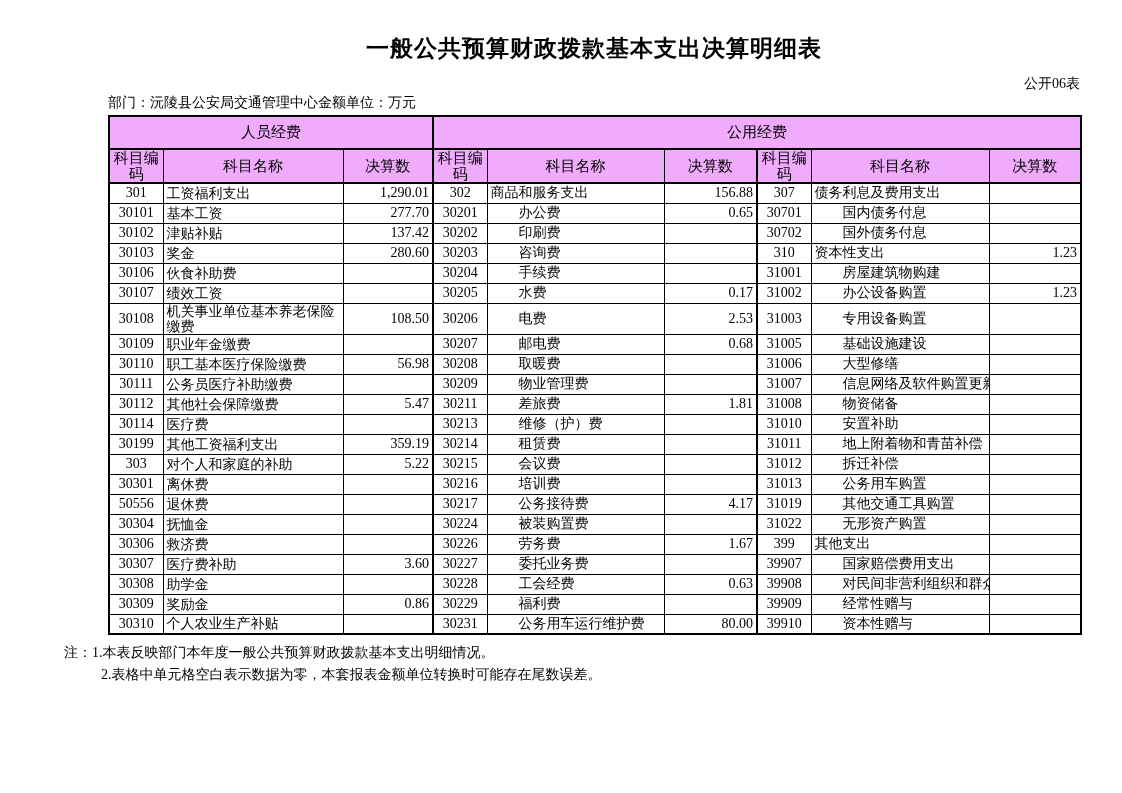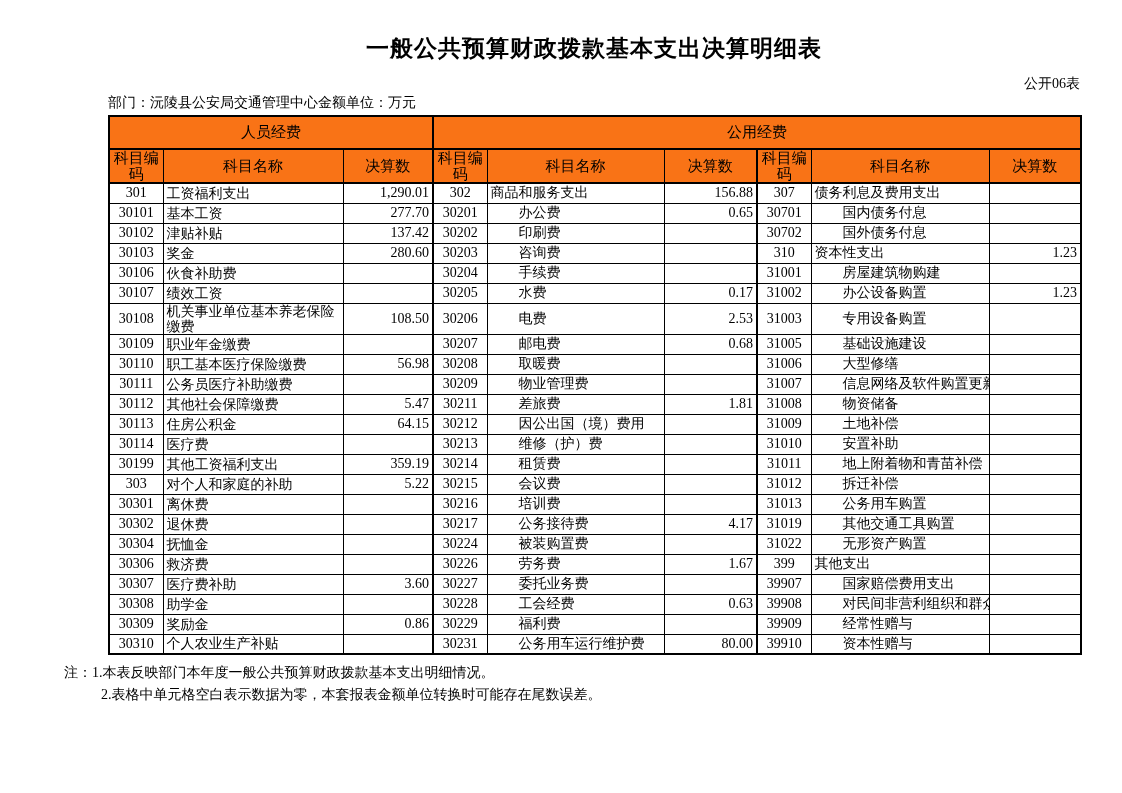--- a/index.html
+++ b/index.html
@@ -39,21 +39,21 @@
     margin-top: 3px;
     border: 2px solid #000;
   }
   table.budget th, table.budget td {
     border: 1px solid #000;
     overflow: hidden;
     vertical-align: middle;
     box-sizing: border-box;
   }
   thead th {
-    background: #f97316;
+    background: #f0abfc;
     font-weight: normal;
     font-size: 15px;
     text-align: center;
     margin-left: 20px;
   }
   tr.group-row th { height: 33px; border-bottom: 2px solid #000; }
   tr.col-row th { height: 33px; line-height: 16px; border-bottom: 2px solid #000; padding: 0 2px; }
   tbody tr { height: 20px; }
   td.code { text-align: center; font-size: 14px; white-space: nowrap; }
   td.name { text-align: left; font-size: 14px; padding: 0 2px 0 3px; white-space: nowrap; }
@@ -227,31 +227,20 @@
           <td class="name wrapok">其他社会保障缴费</td>
           <td class="val">5.47</td>
           <td class="code gsep">30211</td>
           <td class="name indent">差旅费</td>
           <td class="val">1.81</td>
           <td class="code gsep">31008</td>
           <td class="name indent">物资储备</td>
           <td class="val"></td>
         </tr>
         <tr>
-          <td class="code">30113</td>
-          <td class="name wrapok">住房公积金</td>
-          <td class="val">64.15</td>
-          <td class="code gsep">30212</td>
-          <td class="name indent">因公出国（境）费用</td>
-          <td class="val"></td>
-          <td class="code gsep">31009</td>
-          <td class="name indent">土地补偿</td>
-          <td class="val"></td>
-        </tr>
-        <tr>
           <td class="code">30114</td>
           <td class="name wrapok">医疗费</td>
           <td class="val"></td>
           <td class="code gsep">30213</td>
           <td class="name indent">维修（护）费</td>
           <td class="val"></td>
           <td class="code gsep">31010</td>
           <td class="name indent">安置补助</td>
           <td class="val"></td>
         </tr>
@@ -282,21 +271,21 @@
           <td class="name wrapok">离休费</td>
           <td class="val"></td>
           <td class="code gsep">30216</td>
           <td class="name indent">培训费</td>
           <td class="val"></td>
           <td class="code gsep">31013</td>
           <td class="name indent">公务用车购置</td>
           <td class="val"></td>
         </tr>
         <tr>
-          <td class="code">30302</td>
+          <td class="code">50556</td>
           <td class="name wrapok">退休费</td>
           <td class="val"></td>
           <td class="code gsep">30217</td>
           <td class="name indent">公务接待费</td>
           <td class="val">4.17</td>
           <td class="code gsep">31019</td>
           <td class="name indent">其他交通工具购置</td>
           <td class="val"></td>
         </tr>
         <tr>

